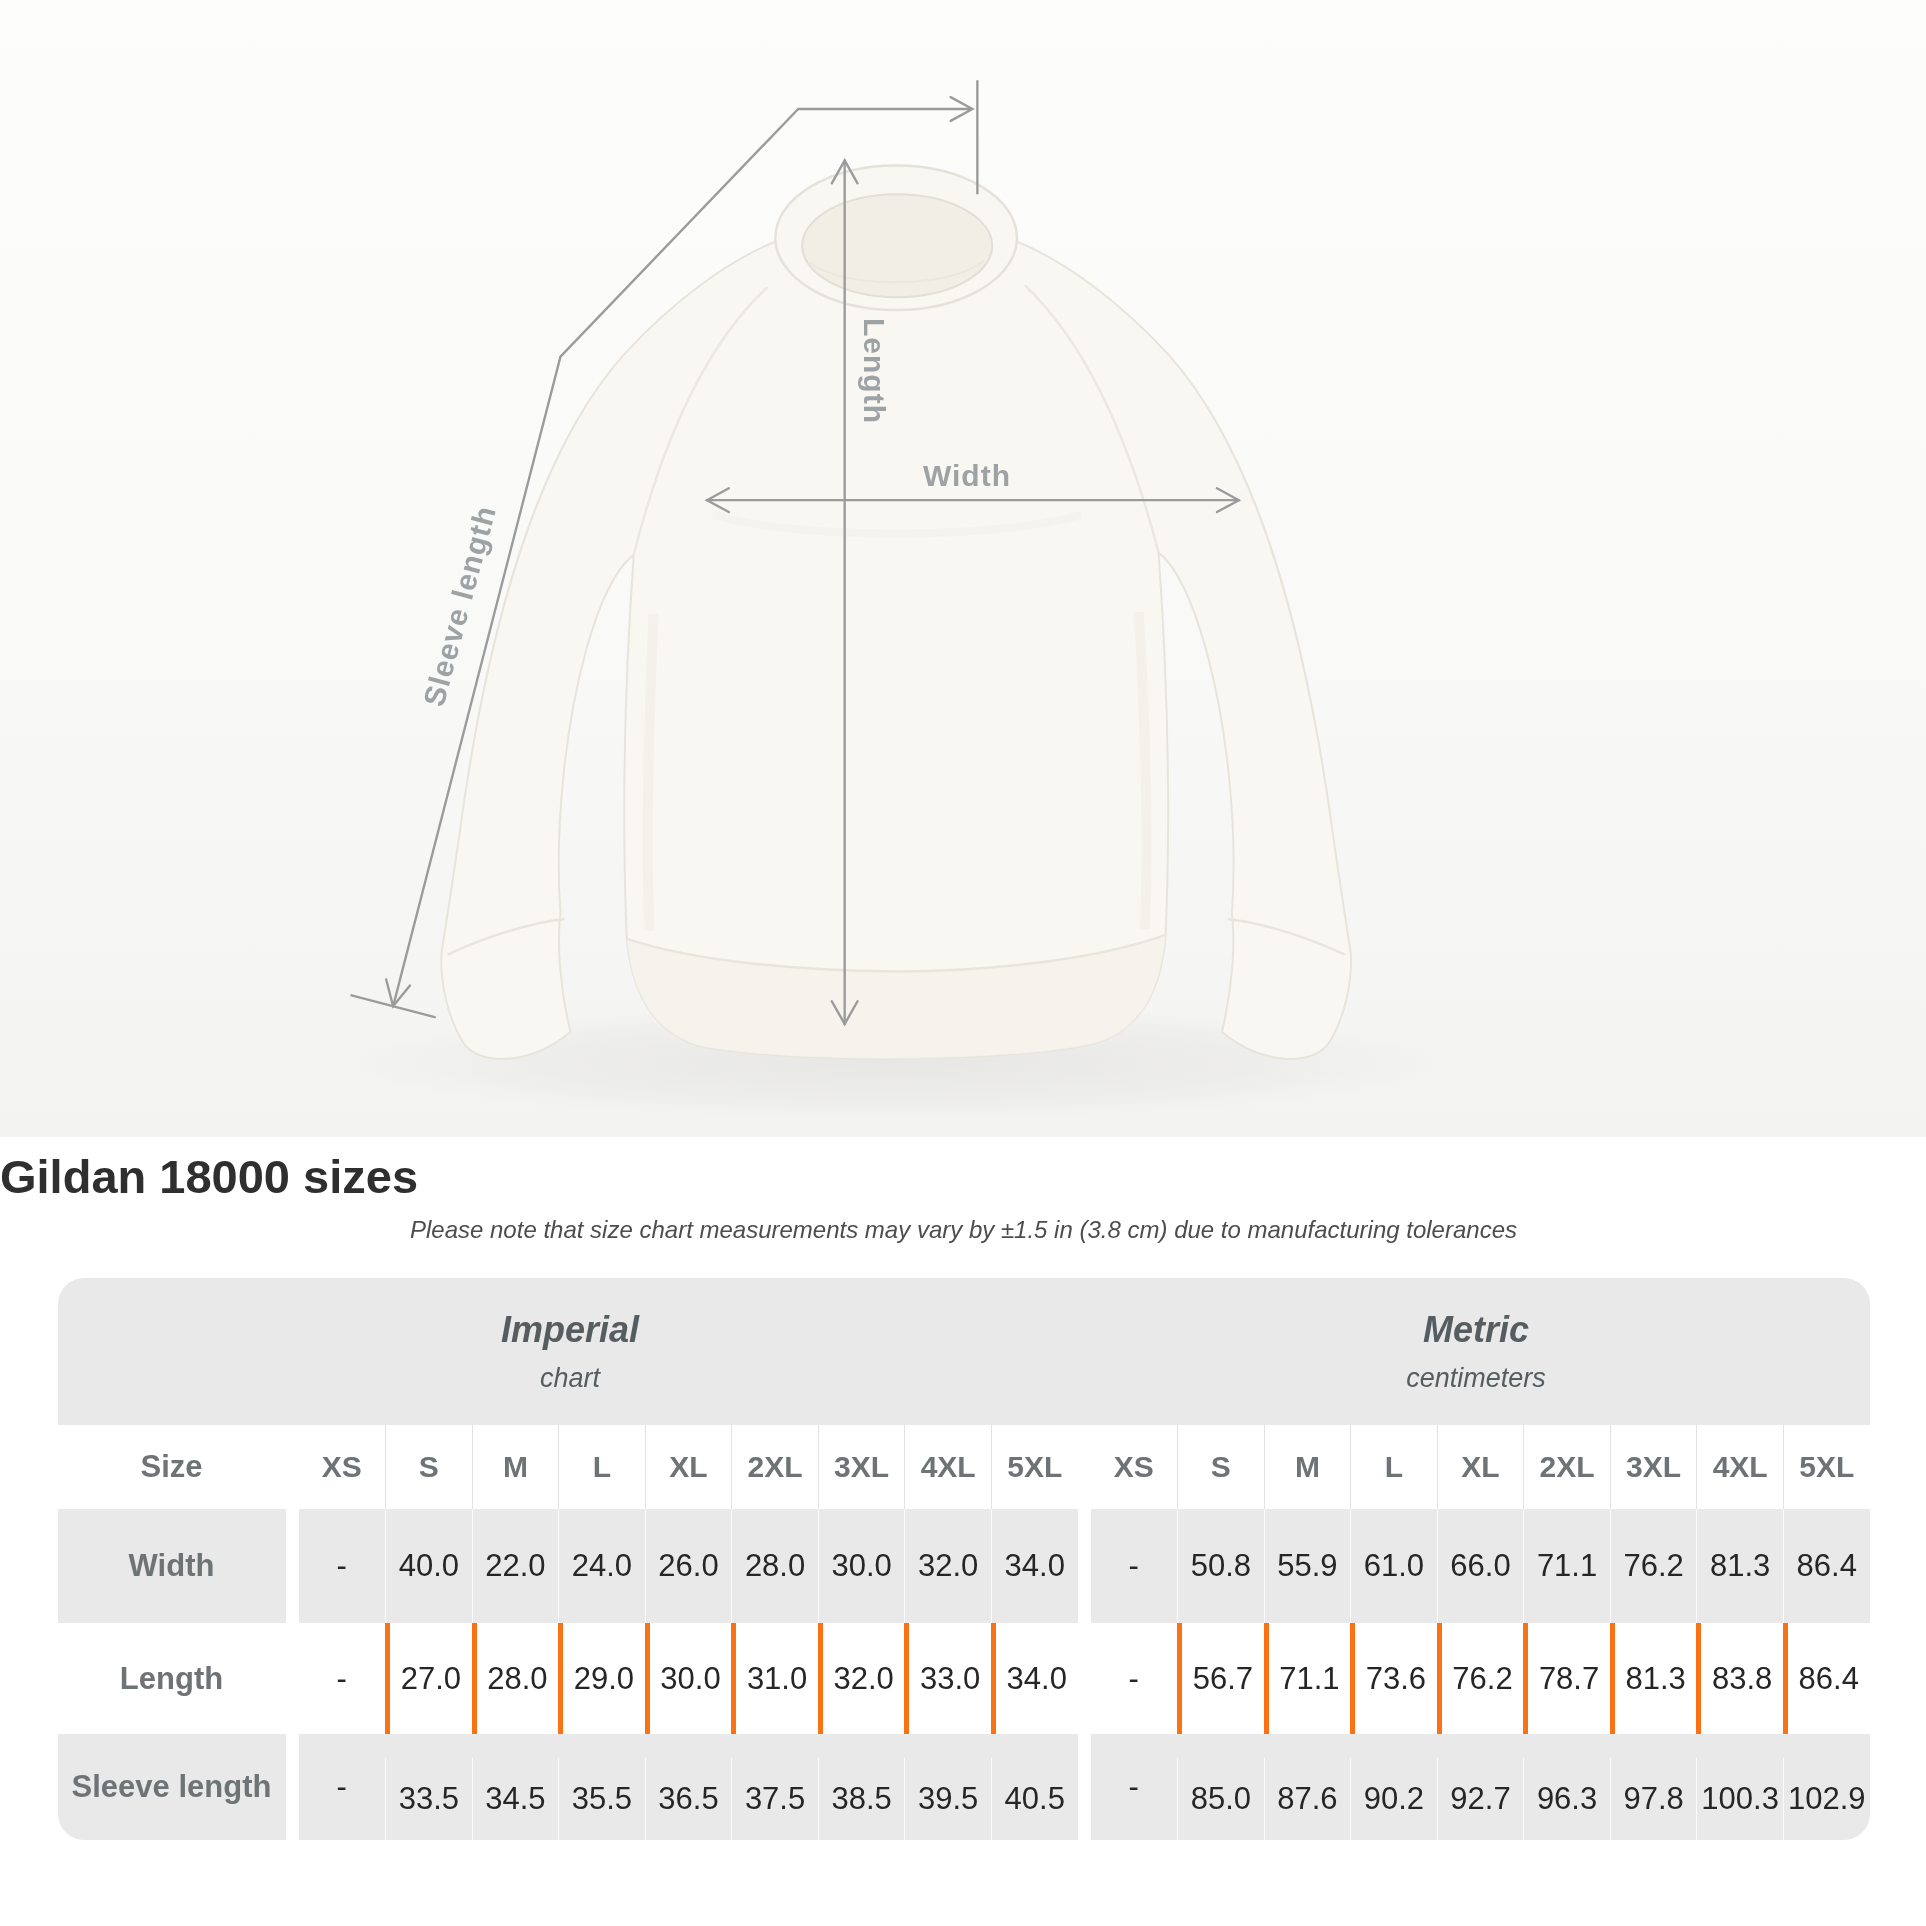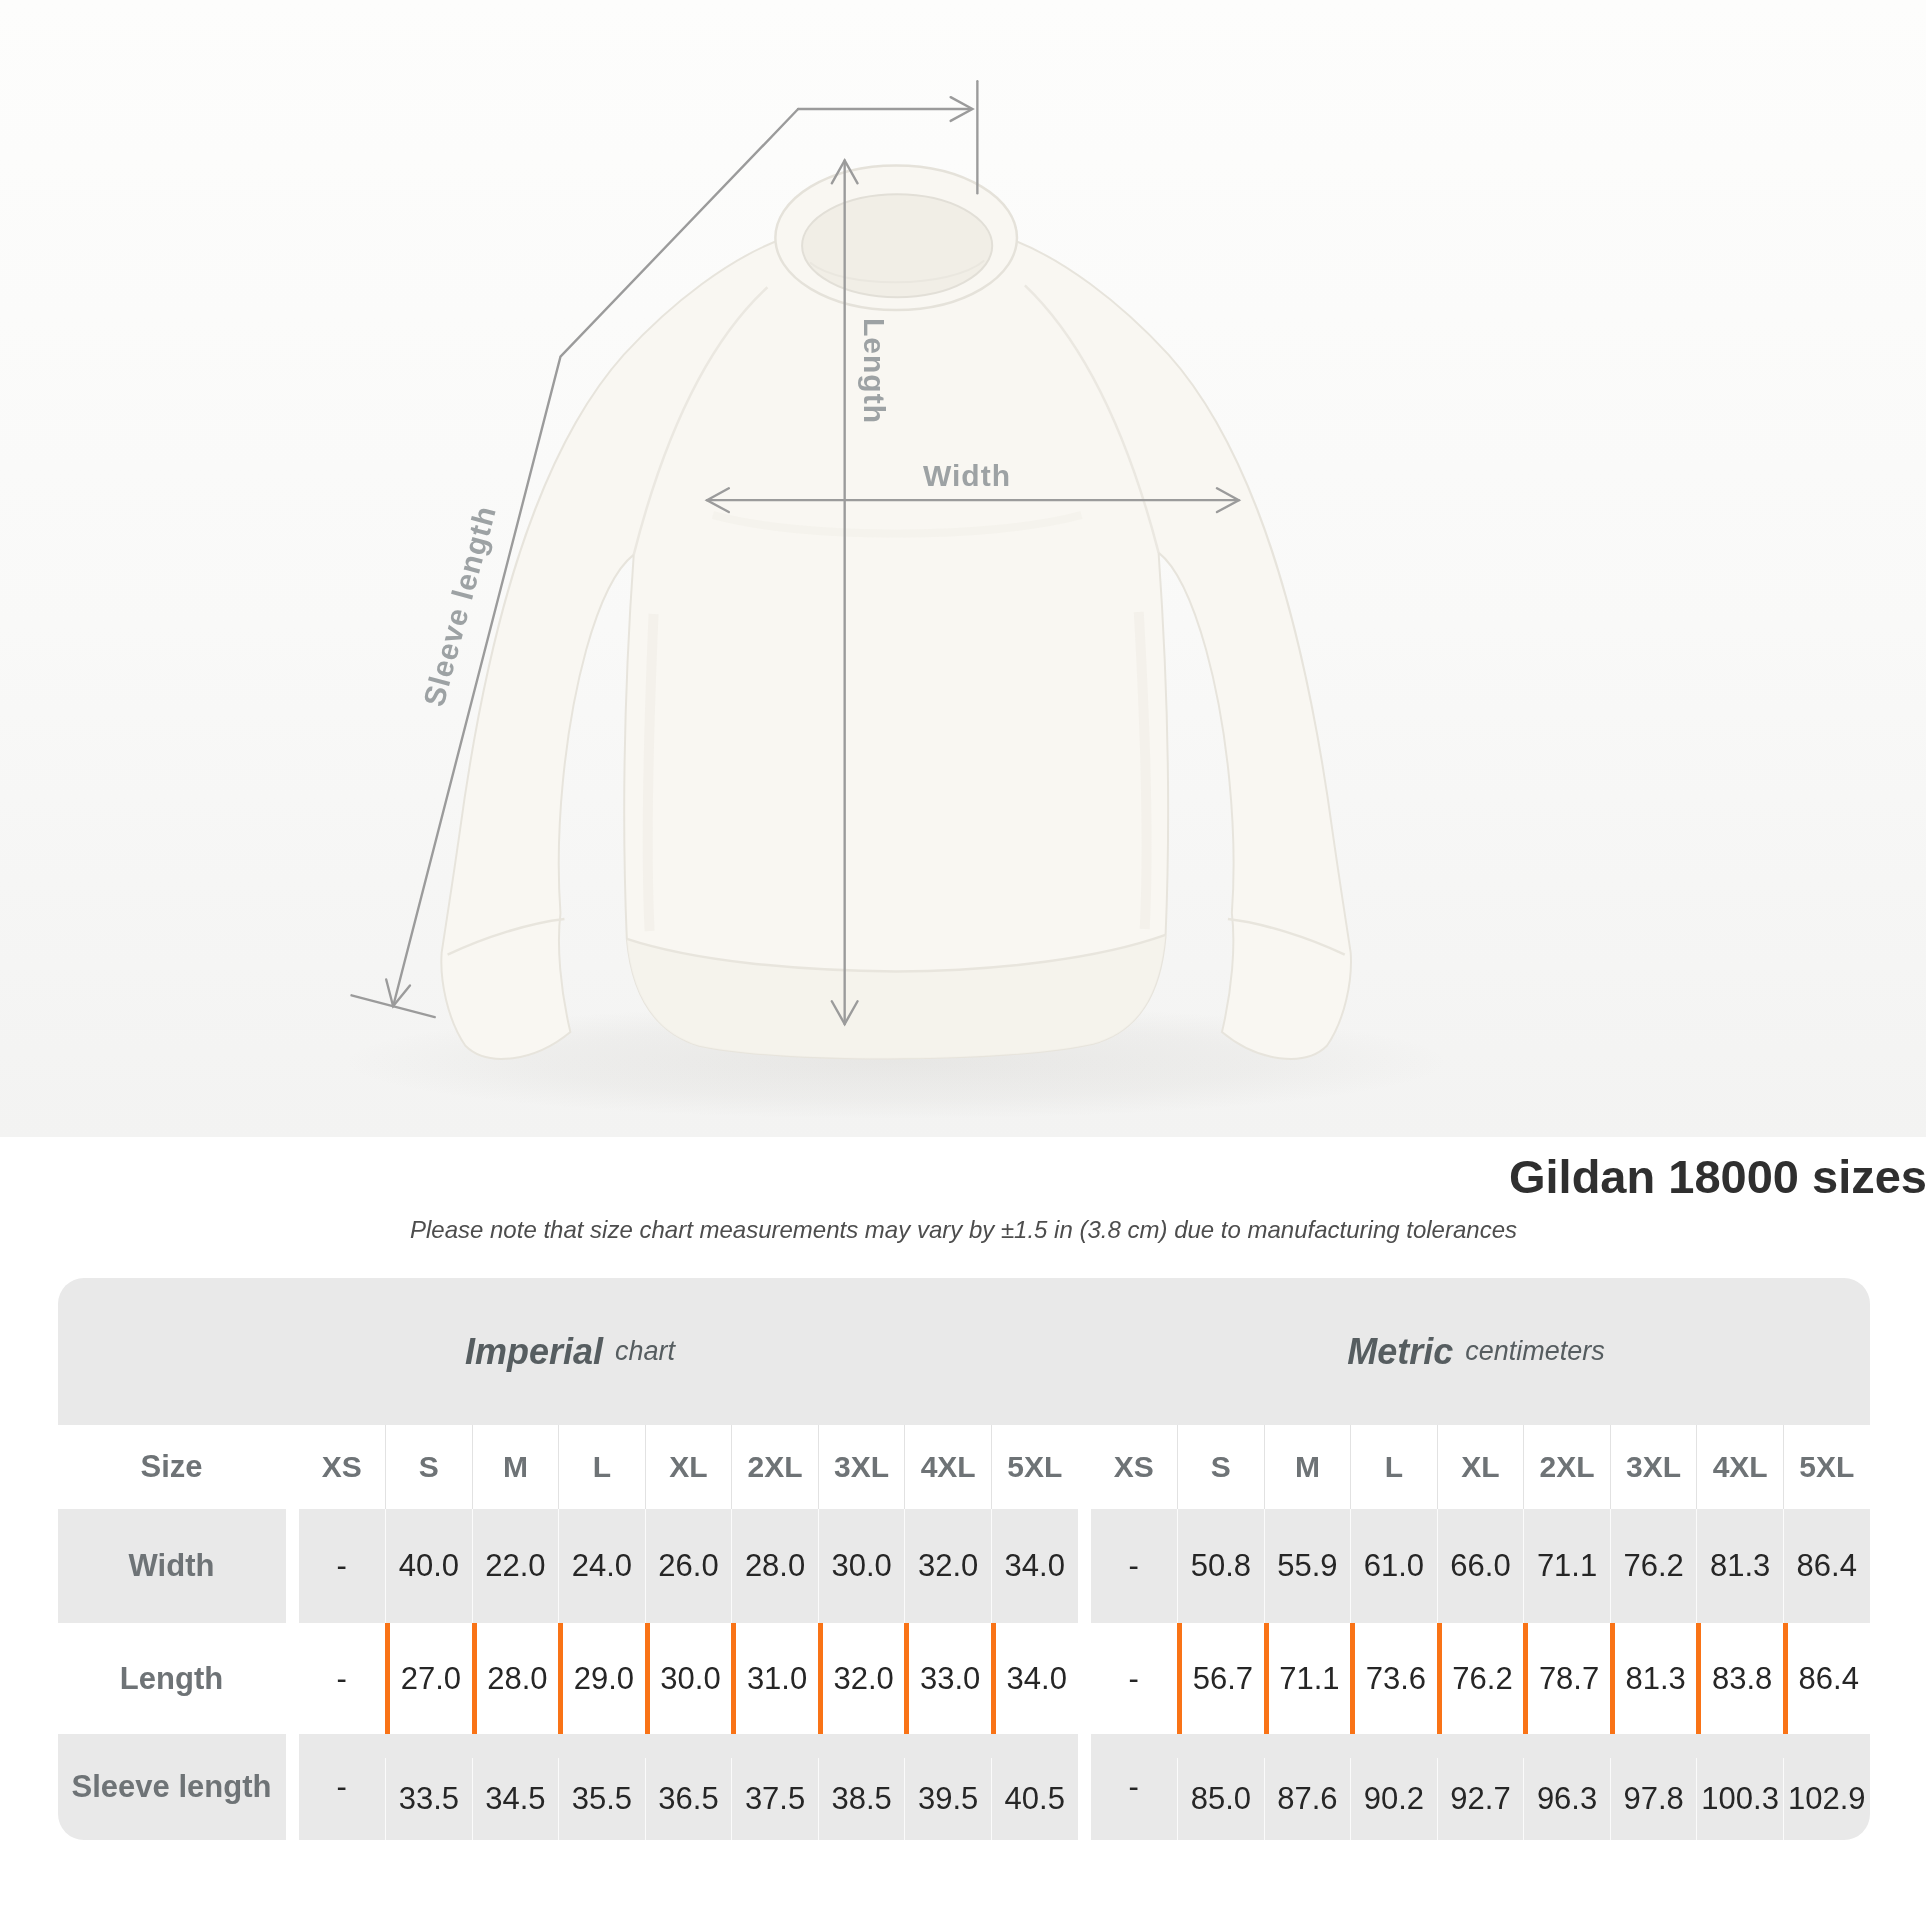--- a/index.html
+++ b/index.html
@@ -20,36 +20,36 @@
   .diagram-label {
     position: absolute; color: #9da2a4; font-weight: bold;
     font-size: 30px; letter-spacing: 1px; white-space: nowrap;
   }
   .lbl-length { left: 874px; top: 371px; transform: translate(-50%,-50%) rotate(90deg); }
   .lbl-width  { left: 967px; top: 476px; transform: translate(-50%,-50%); }
   .lbl-sleeve { left: 460px; top: 606px; transform: translate(-50%,-50%) rotate(-75deg); }
 
   
   .title {
-    margin-top: 12px; text-align: right;
+    margin-top: 12px; text-align: left;
     font-size: 47px; font-weight: bold; color: #2f2f2f;
   }
   .subtitle {
     margin-top: 12px; text-align: center;
     font-size: 24px; font-style: italic; color: #4d4d4d;
   }
 
   
   .size-table {
     width: 1812px; margin: 34px auto 0;
     border-radius: 26px; overflow: hidden; background: #ffffff;
   }
   .band { display: flex; background: #e9e9e9; height: 147px; }
   .band-half {
-    display: flex; flex-direction: row; align-items: center; justify-content: center;
+    display: flex; flex-direction: column; align-items: center; justify-content: center;
     gap: 12px; color: #565d60;
   }
   .band-half.imp { width: 1025px; }
   .band-half.met { flex: 1; }
   .g-name { font-size: 36px; font-weight: bold; font-style: italic; }
   .g-unit { font-size: 27px; font-style: italic; }
 
   .row {
     display: grid;
     grid-template-columns: 228px 13px repeat(9, 1fr) 13px repeat(9, 1fr);

